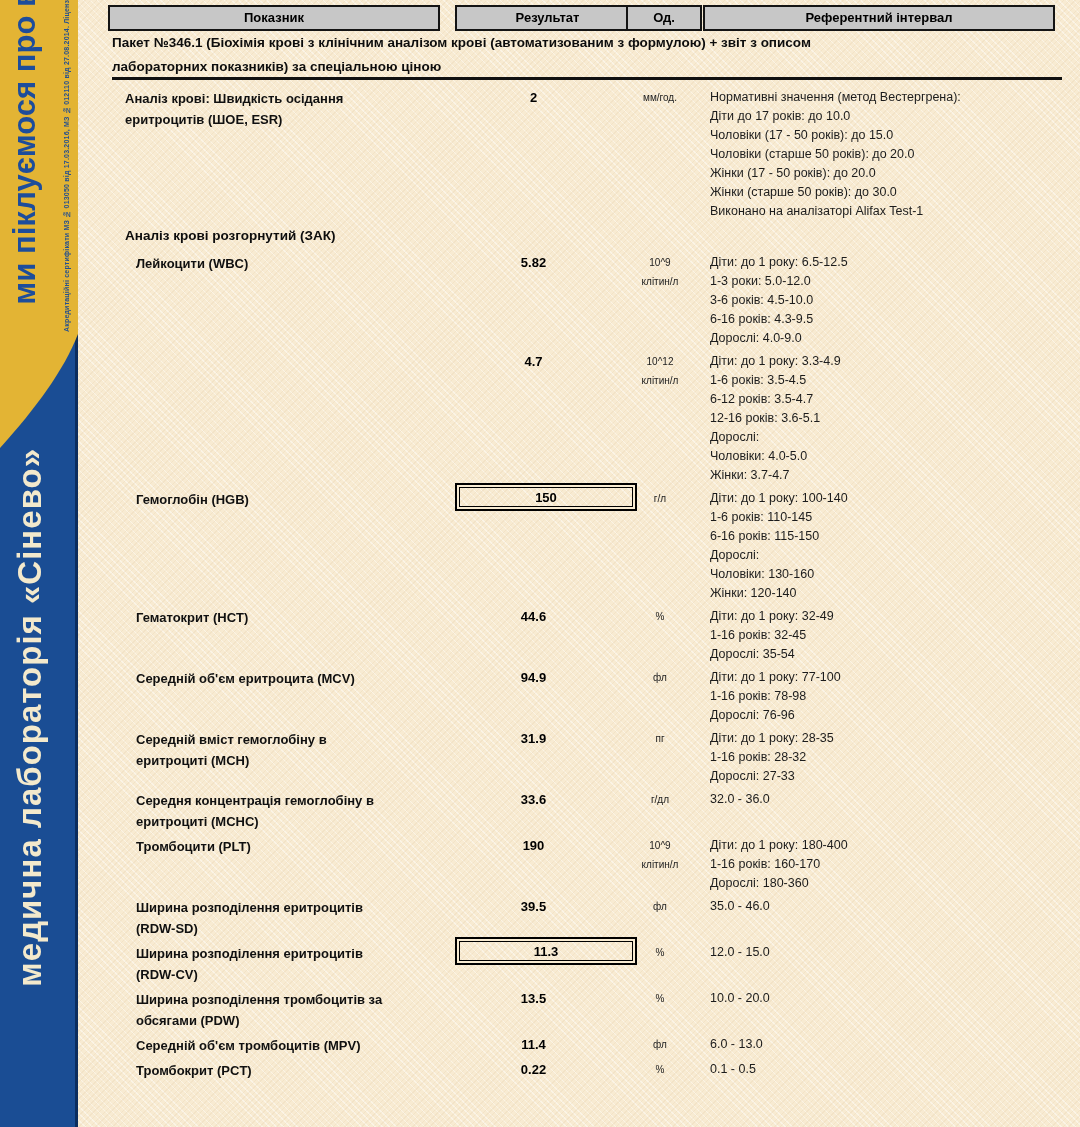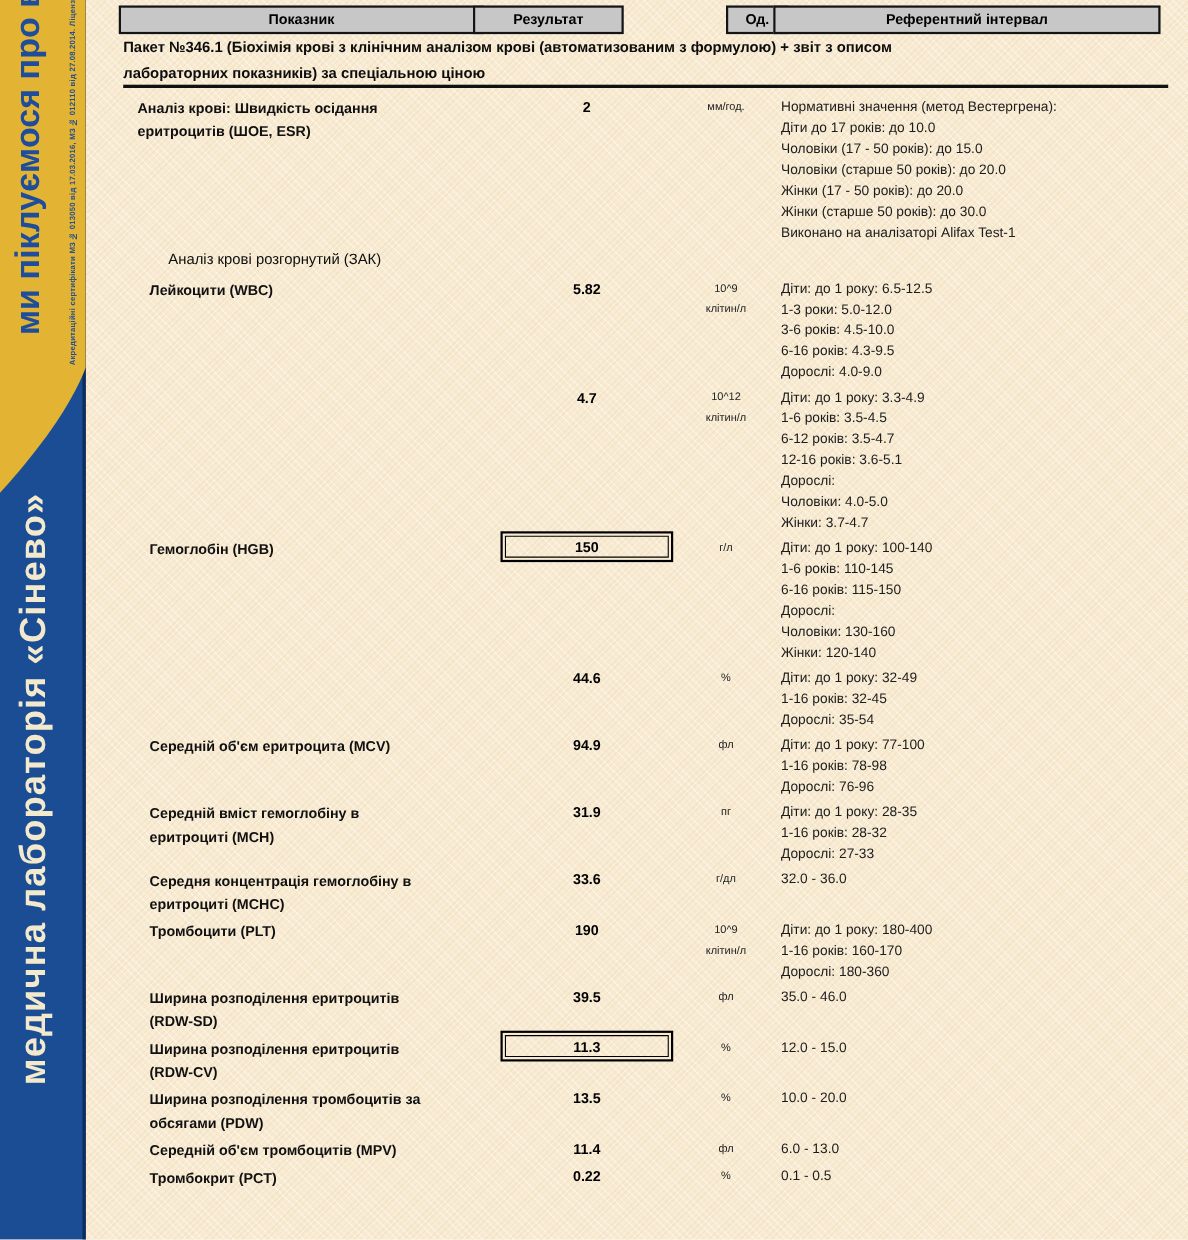--- a/index.html
+++ b/index.html
@@ -23,45 +23,45 @@
   .accred{left:63px;bottom:795px;font-size:7px;font-weight:bold;color:#25508f;
           letter-spacing:0.2px;}
   .labname{left:13px;bottom:140px;font-size:33px;font-weight:bold;color:#f3e9cc;
            letter-spacing:1px;}
 
   
   .hdr{position:absolute;top:5px;height:26px;box-sizing:border-box;
        background:#c7c7c7;border:2px solid #141414;
        font-size:13px;font-weight:bold;text-align:center;line-height:22px;color:#000;}
   .hdr-indicator{left:108px;width:332px;}
-  .hdr-result{left:430px;width:137px;}
-  .hdr-units{left:660px;width:57px;}
+  .hdr-result{left:455px;width:185px;}
+  .hdr-units{left:626px;width:76px;}
   .hdr-reference{left:703px;width:352px;}
 
   
   .package{position:absolute;left:112px;top:31px;width:950px;
            font-size:13.5px;font-weight:bold;line-height:24px;color:#0d0d0d;}
   .rule{position:absolute;left:112px;top:77px;width:950px;height:3px;background:#111;}
 
   
   .rows{position:absolute;left:0;top:88px;width:1080px;}
   .row{display:grid;margin-bottom:4px;
        grid-template-columns:136px 304px 15px 157px 18px 60px 20px 348px;
        align-items:start;}
   .row > *{min-width:0;}
   .cell-name{grid-column:2;font-size:13px;font-weight:bold;line-height:21px;color:#101010;}
   .row:first-child .cell-name{transform:translateX(-11px);}
   .cell-result{grid-column:4;font-size:13px;font-weight:bold;line-height:19px;
                text-align:center;color:#000;}
   .cell-units{grid-column:6;font-size:10px;line-height:19px;text-align:center;color:#222;}
   .cell-ref{grid-column:8;font-size:12.5px;line-height:19px;color:#1c1c1c;}
   .section-row{margin:0 0 7px 0;}
-  .section-label{grid-column:2 / span 7;font-size:13.5px;font-weight:normal;
-                 line-height:21px;color:#0d0d0d;transform:translateX(-11px);margin-left:28px;}
-  .result-box{display:block;box-sizing:border-box;width:157px;margin-top:-6px;
+  .section-label{grid-column:2 / span 7;font-size:13.5px;font-weight:bold;
+                 line-height:21px;color:#0d0d0d;transform:translateX(-11px);}
+  .result-box{display:block;box-sizing:border-box;width:182px;margin-top:-6px;
               padding:3px 0 2px;border:2px solid #000;
               box-shadow:inset 0 0 0 2px #f8ebd2, inset 0 0 0 3px #000;}
 </style>
 </head>
 <body>
 
 <div class="page">
 
   <aside class="sidebar">
     <svg class="sidebar-gold-svg" width="78" height="470" viewBox="0 0 78 470" aria-hidden="true">
@@ -153,20 +153,23 @@
           <div class="cell-ref">
             <div class="ln">Діти: до 1 року: 100-140</div>
             <div class="ln">1-6 років: 110-145</div>
             <div class="ln">6-16 років: 115-150</div>
             <div class="ln">Дорослі:</div>
             <div class="ln">Чоловіки: 130-160</div>
             <div class="ln">Жінки: 120-140</div>
           </div>
         </div>
         <div class="row">
+          <div class="cell-name">
+            <div class="ln">Гематокрит (HCT)</div>
+          </div>
           <div class="cell-result">44.6</div>
           <div class="cell-units">
             <div class="ln">%</div>
           </div>
           <div class="cell-ref">
             <div class="ln">Діти: до 1 року: 32-49</div>
             <div class="ln">1-16 років: 32-45</div>
             <div class="ln">Дорослі: 35-54</div>
           </div>
         </div>

